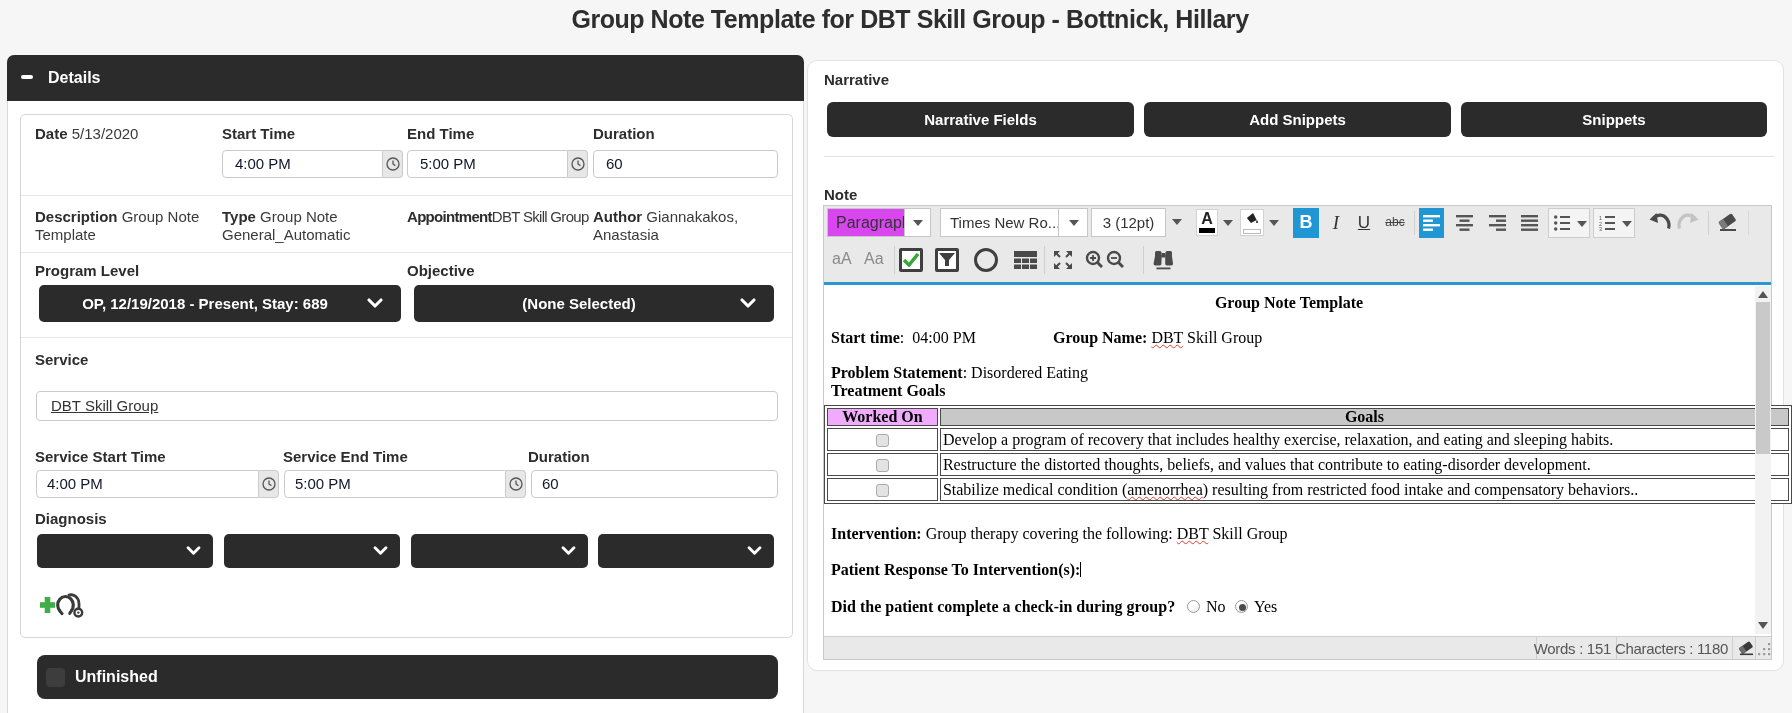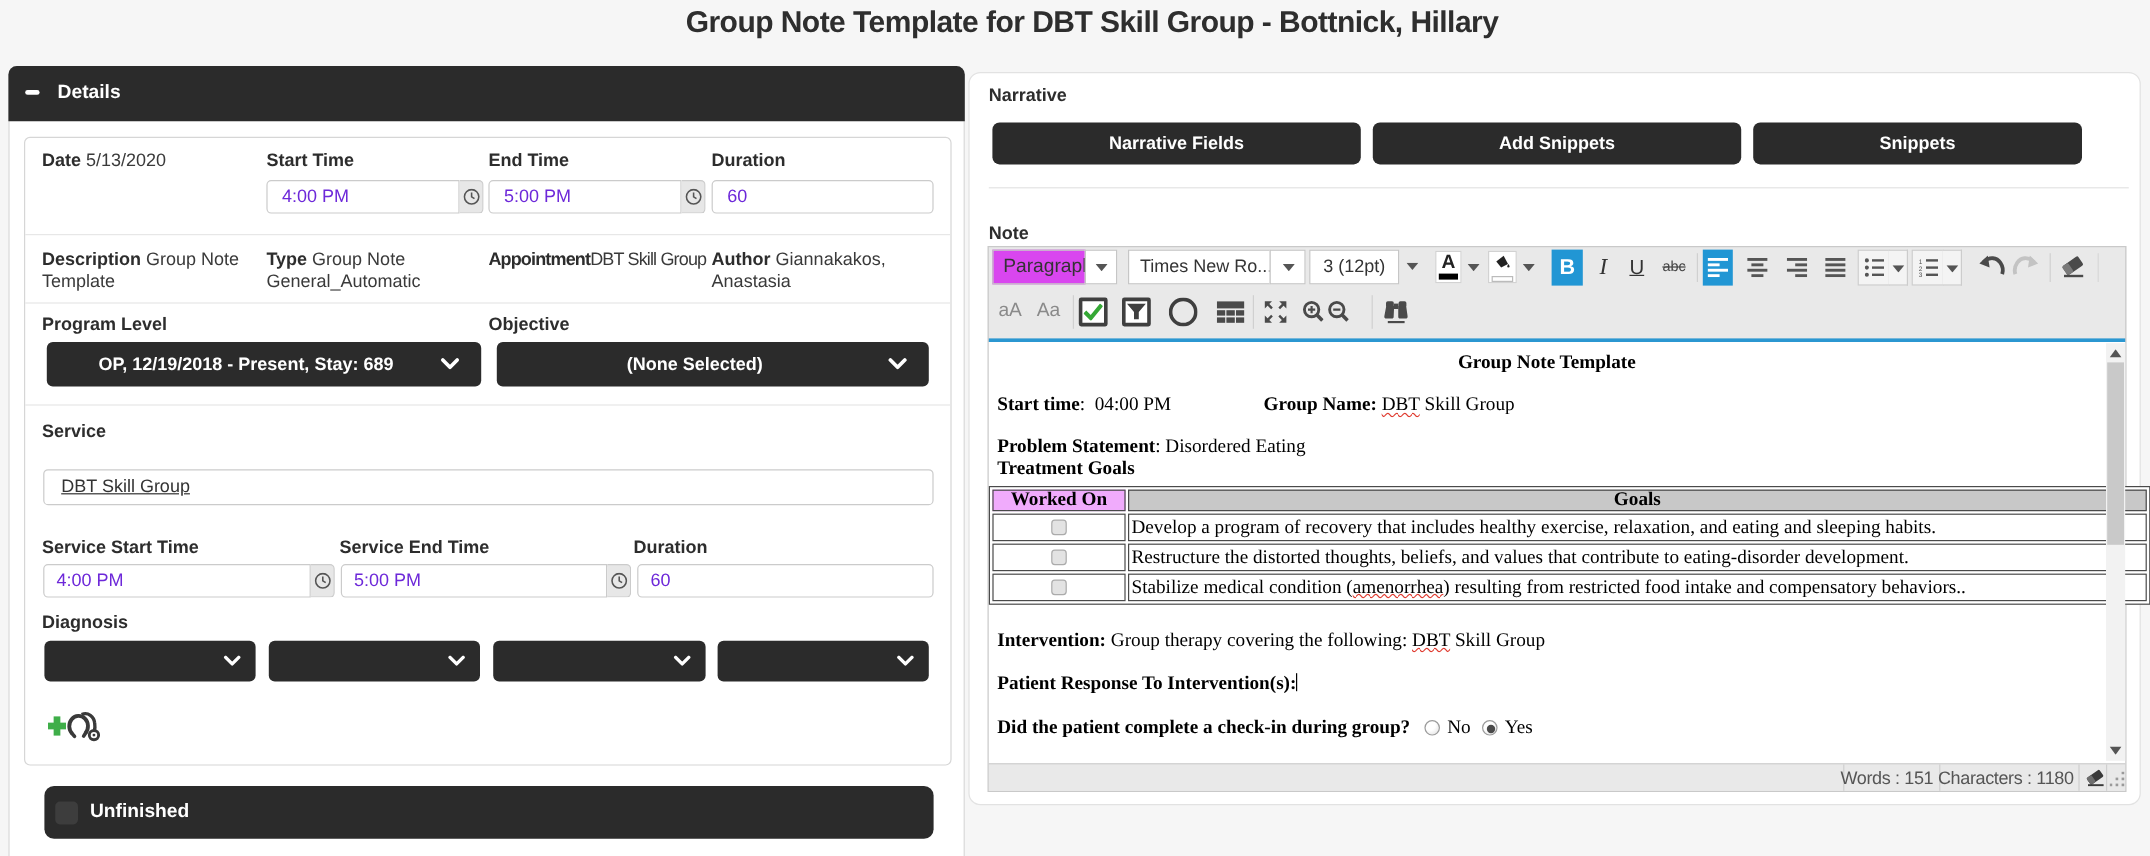--- a/index.html
+++ b/index.html
@@ -1,20 +1,20 @@
 <!DOCTYPE html>
 <html><head>
 <meta charset="utf-8">
 <style>
 * { margin:0; padding:0; box-sizing:border-box; }
 html,body { width:1792px; height:713px; background:#f6f6f6; font-family:"Liberation Sans", sans-serif; overflow:hidden; }
 .abs { position:absolute; }
 .lbl { font-size:15px; font-weight:bold; color:#2d2d2d; }
 .val { font-weight:normal; color:#3a3a3a; }
-.inp { background:#fff; border:1px solid #cbcbcb; border-radius:4px; font-size:15px; color:#6d28d9; }
+.inp { background:#fff; border:1px solid #cbcbcb; border-radius:4px; font-size:15px; color:#0f172a; }
 .addon { background:#e7e7e7; border:1px solid #cbcbcb; border-left:none; border-radius:0 4px 4px 0; }
 .inp.hasaddon { border-radius:4px 0 0 4px; }
 .ddk { background:#2b2b2b; border-radius:5px; color:#fff; font-weight:bold; font-size:15px; text-align:center; }
 .sep { background:#e7e7e7; height:1px; }
 .btn { background:#2b2b2b; border-radius:6px; color:#fff; font-weight:bold; font-size:15px; text-align:center; }
 .serif { font-family:"Liberation Serif", serif; font-size:16px; color:#000; white-space:nowrap; }
 .sq { text-decoration:underline; text-decoration-style:wavy; text-decoration-color:#e03c31; text-decoration-thickness:1px; text-underline-offset:1px; }
 </style>
 </head>
 <body>
@@ -126,21 +126,21 @@
 </svg>
 
 <div class="abs" style="left:37px;top:655px;width:741px;height:44px;background:#2b2b2b;border-radius:8px;"></div>
 <div class="abs" style="left:46px;top:668px;width:19px;height:19px;background:#3d3d3d;border-radius:4px;"></div>
 <div class="abs" style="left:75px;top:668px;font-size:16px;font-weight:bold;color:#fff;">Unfinished</div>
 
 <div class="abs" style="left:807px;top:60px;width:977px;height:611px;background:#fff;border:1px solid #e2e2e2;border-radius:10px;"></div>
 <div class="abs lbl" style="left:824px;top:71px;">Narrative</div>
 <div class="abs btn" style="left:827px;top:102px;width:307px;height:35px;line-height:35px;">Narrative Fields</div>
 <div class="abs btn" style="left:1144px;top:102px;width:307px;height:35px;line-height:35px;">Add Snippets</div>
-<div class="abs btn" style="left:1461px;top:102px;width:274px;height:35px;line-height:35px;">Snippets</div>
+<div class="abs btn" style="left:1461px;top:102px;width:306px;height:35px;line-height:35px;">Snippets</div>
 <div class="abs" style="left:824px;top:156px;width:950px;height:1px;background:#e3e3e3;"></div>
 <div class="abs lbl" style="left:824px;top:186px;">Note</div>
 
 <div class="abs" style="left:823px;top:205px;width:949px;height:455px;border:1px solid #c9c9c9;background:#e9e9e9;"></div>
 
 <div class="abs" style="left:824px;top:282px;width:947px;height:3px;background:#2b97d1;"></div>
 
 <div class="abs" style="left:824px;top:285px;width:947px;height:351px;background:#fff;"></div>
 
 <div class="abs" style="left:824px;top:636px;width:947px;height:23px;background:#e9e9e9;border-top:1px solid #cfcfcf;"></div>

